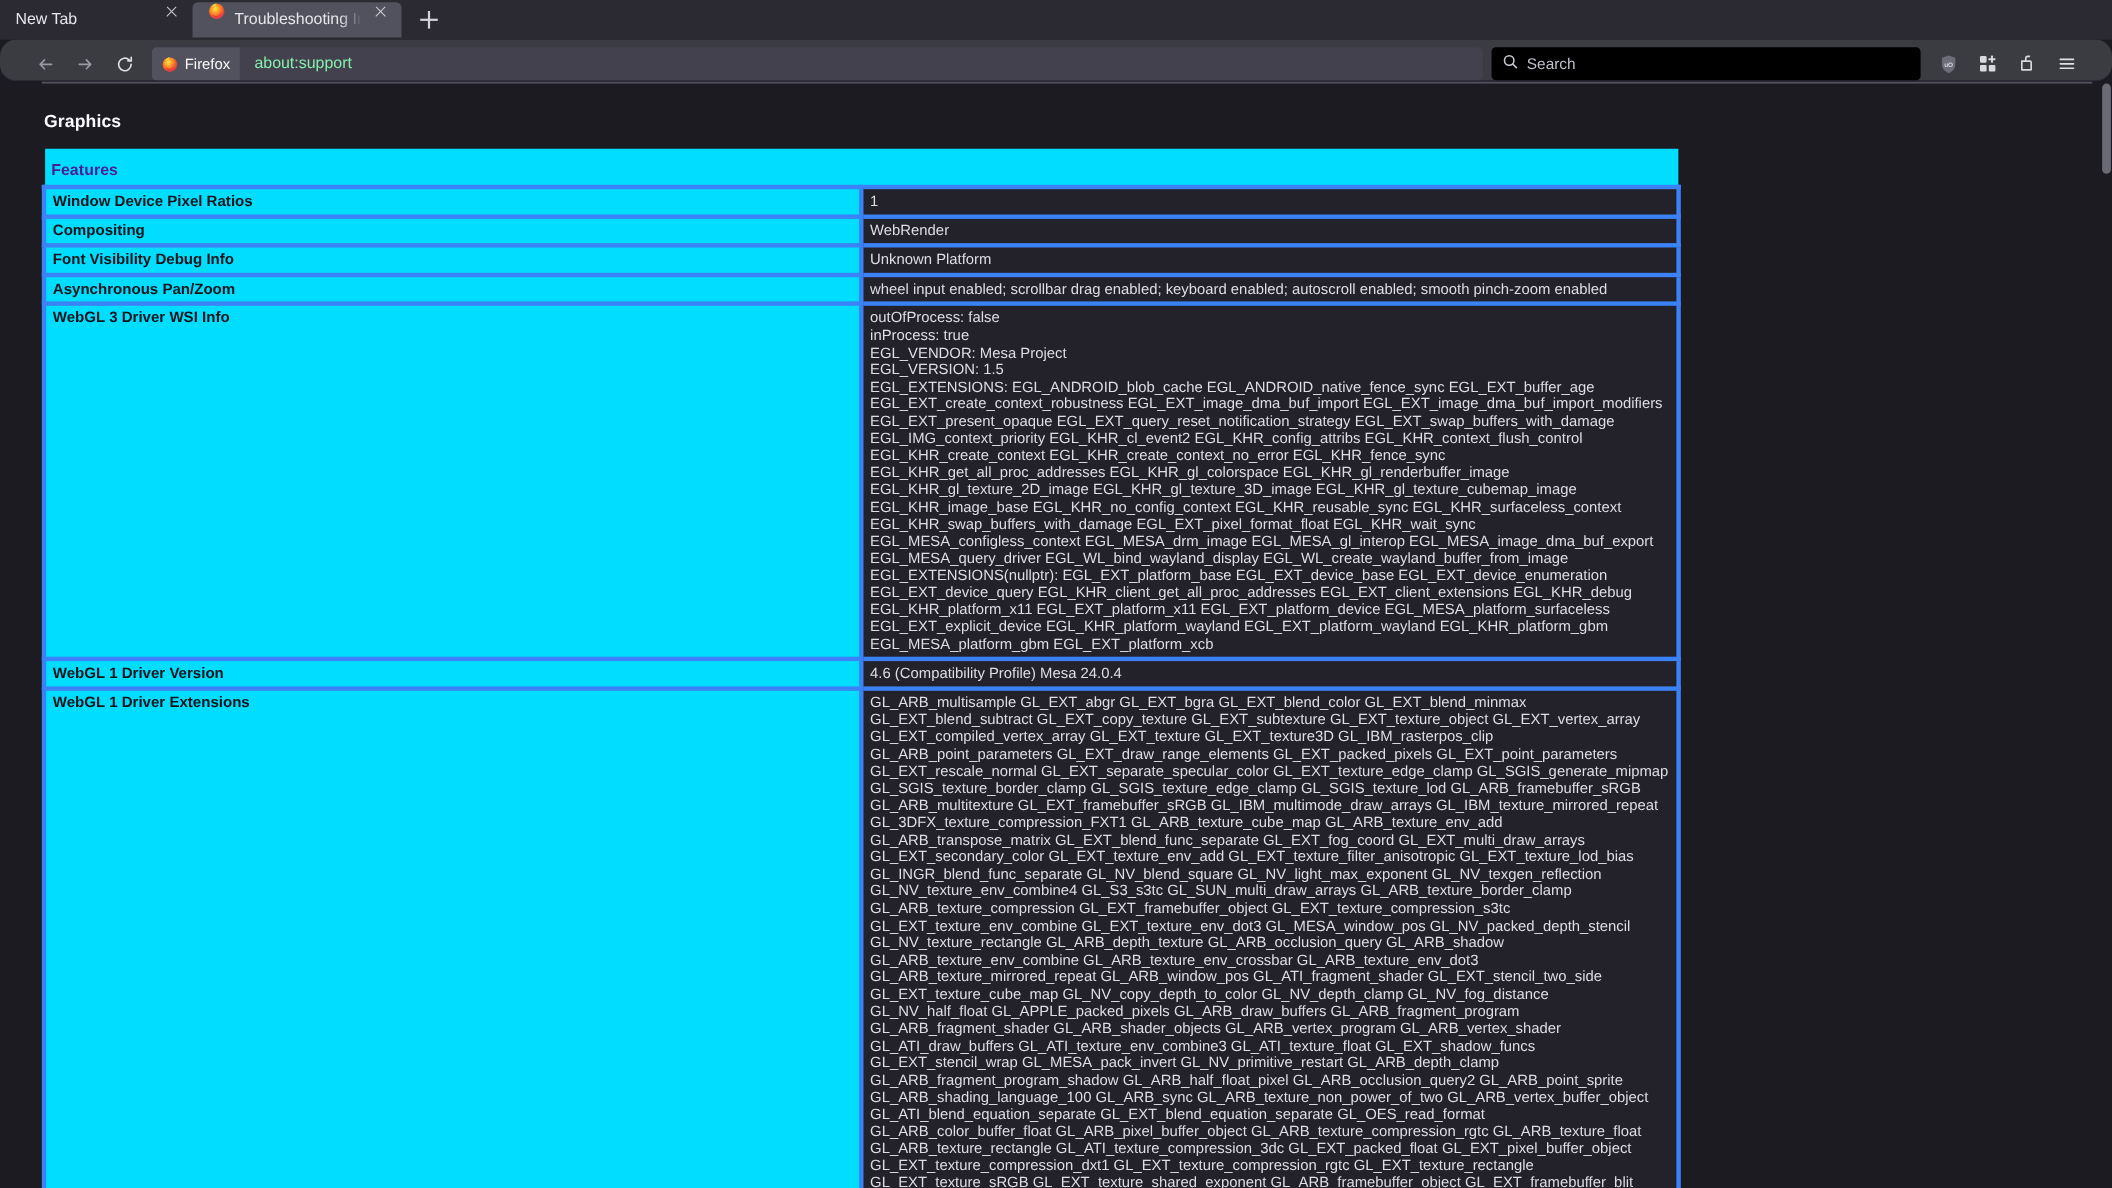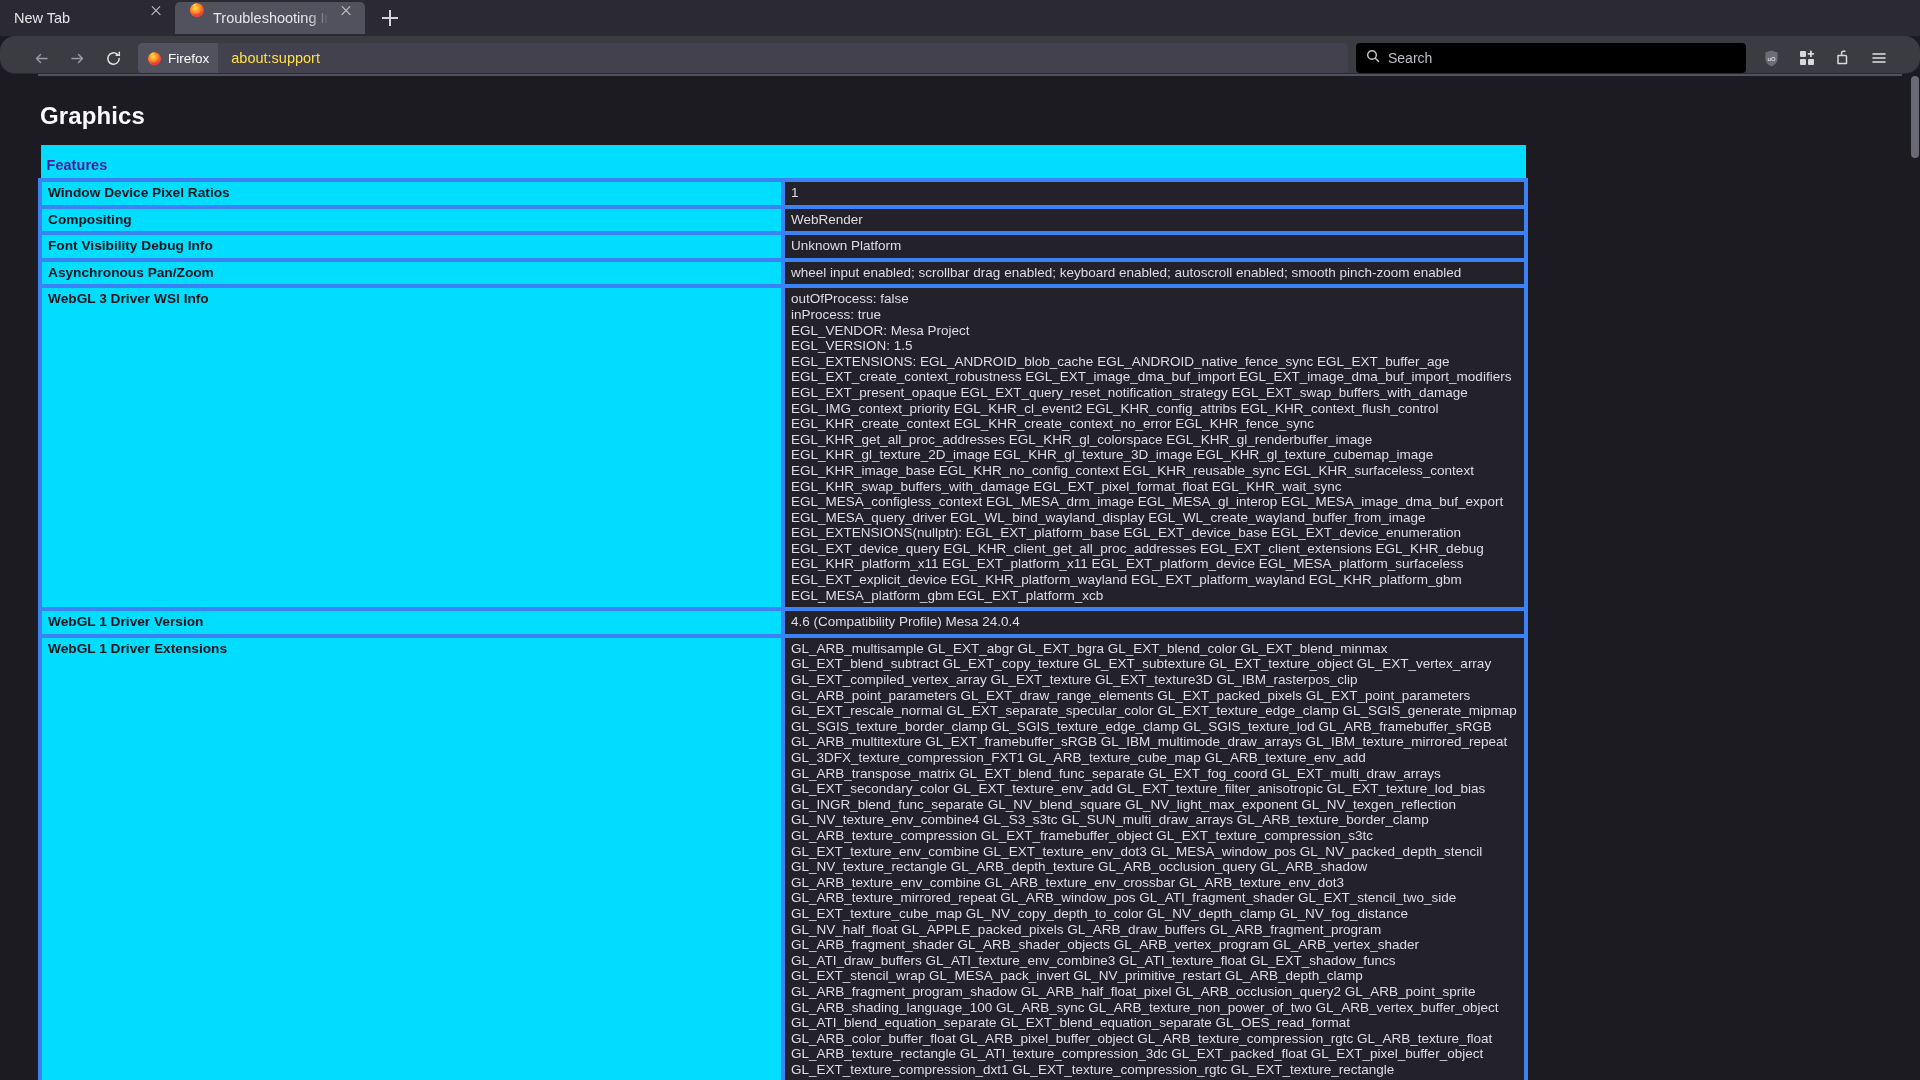--- a/index.html
+++ b/index.html
@@ -106,21 +106,21 @@
     background:#52525e;
     height:30px;
     padding:0 9px 0 9px;
     font-size:13.5px;
     color:#fbfbfe;
     border-radius:4px 0 0 4px;
   }
   .chip-icon { width:15px; height:15px; display:block; }
   .urlbar-text {
     font-size:14.5px;
-    color:#fde047;
+    color:#86efac;
     padding-left:13px;
     white-space:nowrap;
   }
   .searchbar {
     width:390px;
     height:30px;
     background:#000000;
     border-radius:4px;
     display:flex;
     align-items:center;
@@ -138,21 +138,21 @@
     position:relative;
     padding:0;
   }
   .content-inner { padding:0 22px 0 38px; }
   .top-rule {
     height:2px;
     background:#52525e;
     margin:0 18px 0 38px;
   }
   h2.section-title {
-    font-size:24px;
+    font-size:16px;
     font-weight:700;
     color:#fbfbfe;
     margin:26px 0 14px 2px;
     letter-spacing:.1px;
   }
 
   table.graphics {
     width:1490px;
     border-collapse:collapse;
     table-layout:fixed;

